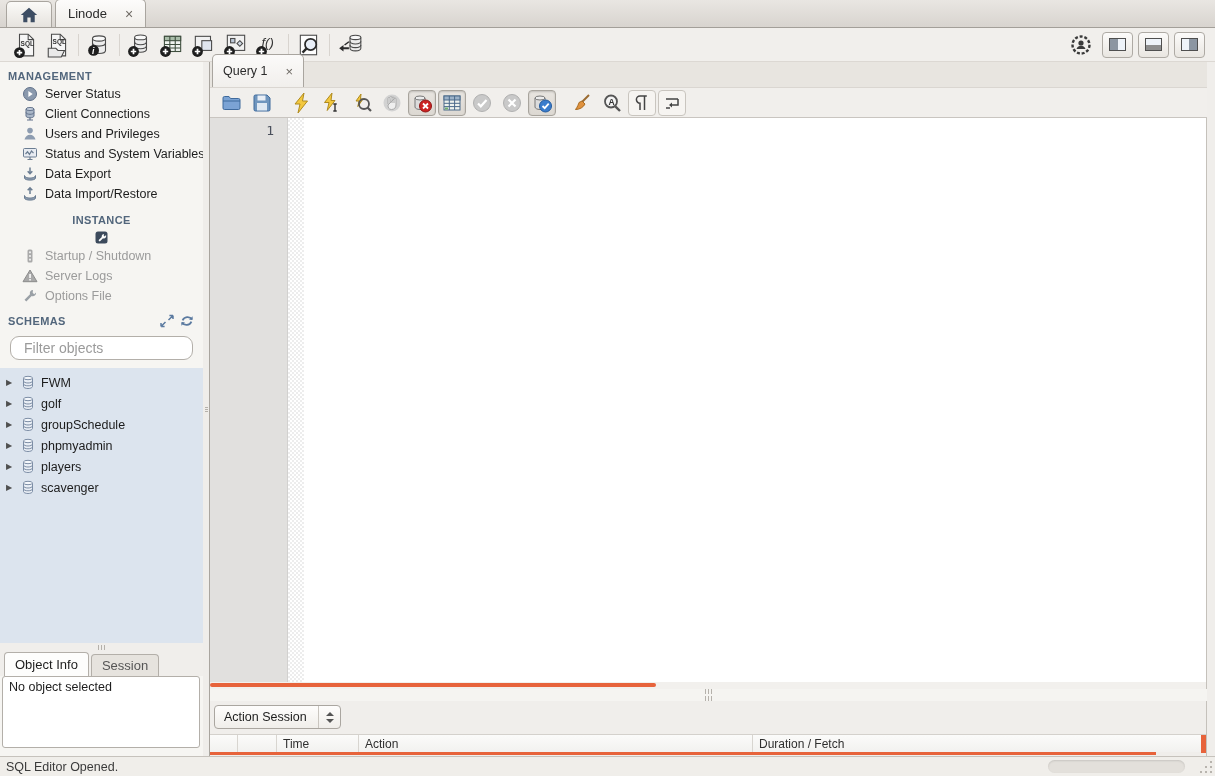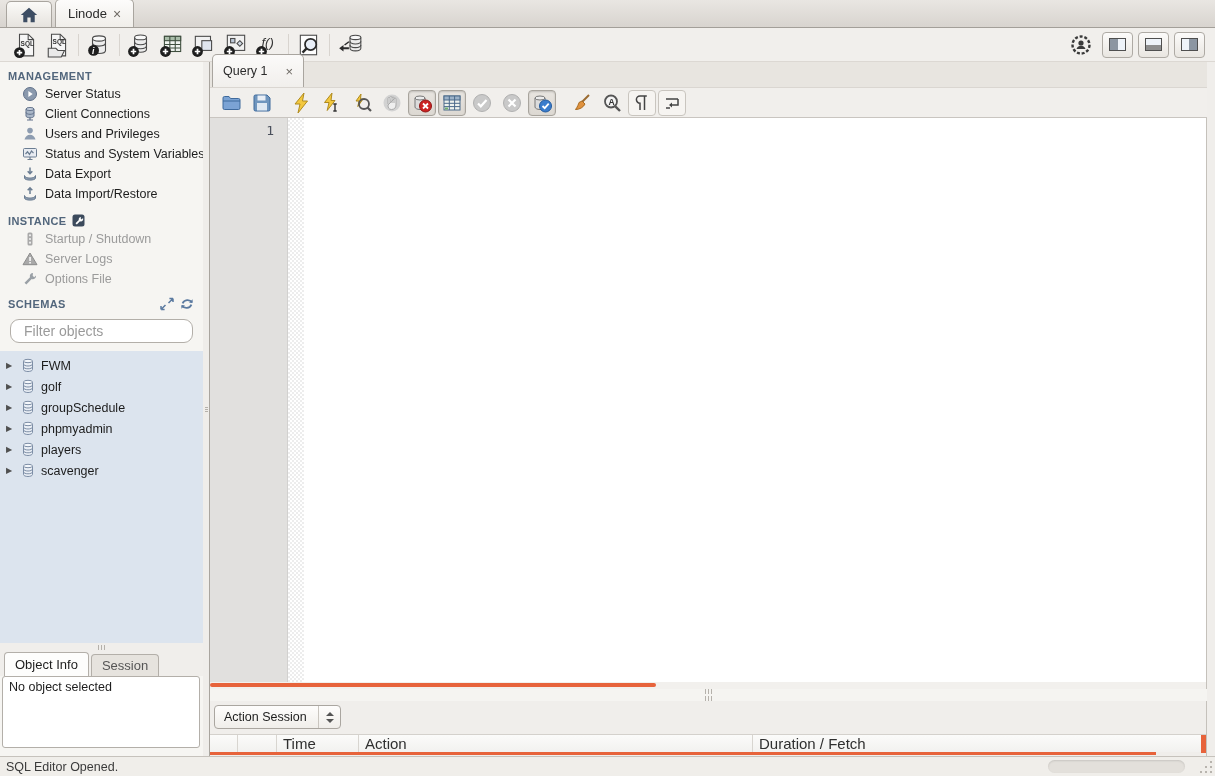--- a/index.html
+++ b/index.html
@@ -2,21 +2,21 @@
 <html><head>
 <meta charset="utf-8">
 <style>
   * { margin:0; padding:0; box-sizing:border-box; }
   html,body { width:1215px; height:776px; overflow:hidden; }
   body { font-family:"Liberation Sans","DejaVu Sans",sans-serif; font-size:13px; color:#2b2b2b; background:#efedea; }
   .app { width:1215px; height:776px; display:flex; flex-direction:column; }
 
   
   .wintabs { height:28px; background:linear-gradient(#e9e6e2,#d8d4cf); border-bottom:1px solid #a39f99; display:flex; align-items:flex-end; padding-left:6px; }
-  .wintab { height:26px; display:flex; align-items:center; gap:4px; padding:0 12px; border:1px solid #a9a59f; border-bottom:none; border-radius:5px 5px 0 0; background:linear-gradient(#fbfaf8,#e6e3de); margin-right:3px; }
+  .wintab { height:26px; display:flex; align-items:center; gap:16px; padding:0 12px; border:1px solid #a9a59f; border-bottom:none; border-radius:5px 5px 0 0; background:linear-gradient(#fbfaf8,#e6e3de); margin-right:3px; }
   .wintab.active { background:linear-gradient(#fdfcfb,#f0eeea); height:28px; }
   .wintab .close { color:#6e6a64; font-size:14px; line-height:1; margin-left:2px; }
   .home-svg { width:20px; height:18px; }
 
   
   .toolbar { height:34px; background:#f1efec; border-bottom:1px solid #dcd8d3; display:flex; align-items:center; padding:0 10px; }
   .tbtn { width:32px; height:30px; display:flex; align-items:center; justify-content:center; }
   .tsep { width:1px; height:22px; background:#d8d4cf; margin:0 4px; }
   .toolbar .spacer { flex:1; }
   .panelbtn { width:31px; height:26px; border:1px solid #aeaaa4; border-radius:4px; background:linear-gradient(#fcfbfa,#e9e6e1); display:flex; align-items:center; justify-content:center; margin-left:5px; }
@@ -26,21 +26,21 @@
   .pb-inner.col2 { justify-content:flex-end; } .pb-inner.col2 .dark { width:8px; background:#8c96a2; }
 
   
   .content { flex:1; display:flex; min-height:0; }
 
   
   .sidebar { width:203px; background:#f6f5f2; display:flex; flex-direction:column; overflow:hidden; }
   .vsplit { width:7px; background:#efedea; border-right:1px solid #a9a59f; display:flex; align-items:center; justify-content:center; }
   .vgrip { width:3px; } .vgrip i { display:block; width:3px; height:1px; background:#b5b1ab; margin:1px 0; }
   .sec-title { display:flex; align-items:center; gap:5px; padding:8px 8px 2px 8px; font-size:11px; font-weight:bold; letter-spacing:.4px; color:#52667c; }
-  .sec-title.tight { padding-top:10px; }
+  .sec-title.tight { padding-top:10px;flex-direction:column; }
   .nav-item { height:20px; display:flex; align-items:center; gap:7px; padding-left:22px; white-space:nowrap; overflow:hidden; }
   .nav-item .nlabel { font-size:12.5px; color:#1d1d1d; }
   .nav-item.disabled .nlabel { color:#9b9b9b; }
   .nav-item svg { flex:0 0 auto; }
   .schemas-head { display:flex; align-items:center; padding:8px 8px 2px 8px; }
   .schemas-head .ttl { font-size:11px; font-weight:bold; letter-spacing:.4px; color:#52667c; flex:1; }
   .shicon { width:16px; height:14px; margin-left:4px; }
   .filterbox { margin:6px 10px 8px 10px; height:24px; border:1px solid #b3afa9; border-radius:9px; background:#fff; display:flex; align-items:center; padding:0 8px; gap:5px; }
   .filterbox input { border:none; outline:none; flex:1; font-size:14px; color:#333; background:transparent; font-family:inherit; }
   .filterbox input::placeholder { color:#9a9a9a; }
@@ -77,21 +77,21 @@
   .msplit { height:12px; background:#f5f4f1; display:flex; flex-direction:column; align-items:center; justify-content:center; }
   .msplit .line { width:100%; height:2px; background:#b3afa9; margin:1px 0; }
 
   
   .output { height:55px; background:#f0eeeb; border-right:1px solid #c5c1bb; display:flex; flex-direction:column; padding-top:4px; }
   .combo { width:127px; height:24px; margin-left:4px; border:1px solid #aaa6a0; border-radius:4px; background:linear-gradient(#fefdfc,#f0eeea); display:flex; align-items:center; }
   .combo .cval { flex:1; padding-left:9px; font-size:12.5px; color:#1d1d1d; }
   .combo .spin { width:22px; border-left:1px solid #c9c5bf; height:100%; display:flex; flex-direction:column; align-items:center; justify-content:center; gap:3px; }
   .arr-up { width:0; height:0; border-left:4px solid transparent; border-right:4px solid transparent; border-bottom:4px solid #555; }
   .arr-dn { width:0; height:0; border-left:4px solid transparent; border-right:4px solid transparent; border-top:4px solid #555; }
-  .grid-head { margin-top:5px; height:18px; display:flex; background:linear-gradient(#fbfbfa,#f2f1ef); border-top:1px solid #d4d1cc; font-size:15px; color:#2f2f2f; position:relative; }
+  .grid-head { margin-top:5px; height:18px; display:flex; background:linear-gradient(#fbfbfa,#f2f1ef); border-top:1px solid #d4d1cc; font-size:12px; color:#2f2f2f; position:relative; }
   .gcol { border-right:1px solid #d8d5d0; display:flex; align-items:center; padding-left:6px; white-space:nowrap; overflow:hidden; }
   .gc0 { width:28px; } .gc1 { width:39px; } .gc2 { width:82px; } .gc3 { width:394px; } .gc4 { width:352px; } .gc5 { flex:1; }
   .gvbar { position:absolute; right:0; top:0; width:5px; height:18px; background:#e7633b; }
   .ghscroll { height:3px; background:#e7633b; width:95%; }
 
   
   .statusbar { height:20px; background:#f0eeea; border-top:1px solid #c6c2bc; display:flex; align-items:center; padding:0 6px; font-size:12.5px; color:#3a3a3a; position:relative; }
   .progress-pill { position:absolute; right:30px; top:3px; width:137px; height:13px; border-radius:7px; background:#e3e0db; box-shadow:inset 0 1px 2px rgba(0,0,0,.12); }
   .resize-grip { position:absolute; right:3px; bottom:3px; width:14px; height:14px; }
   .resize-grip i { position:absolute; width:2px; height:2px; background:#b8b4ae; }

